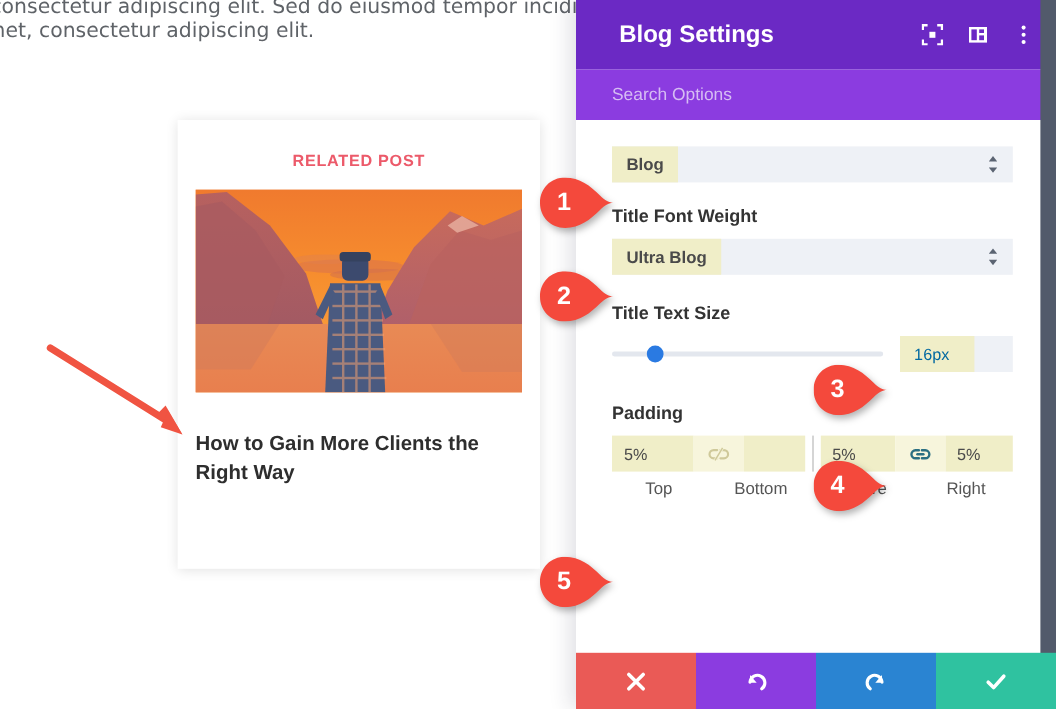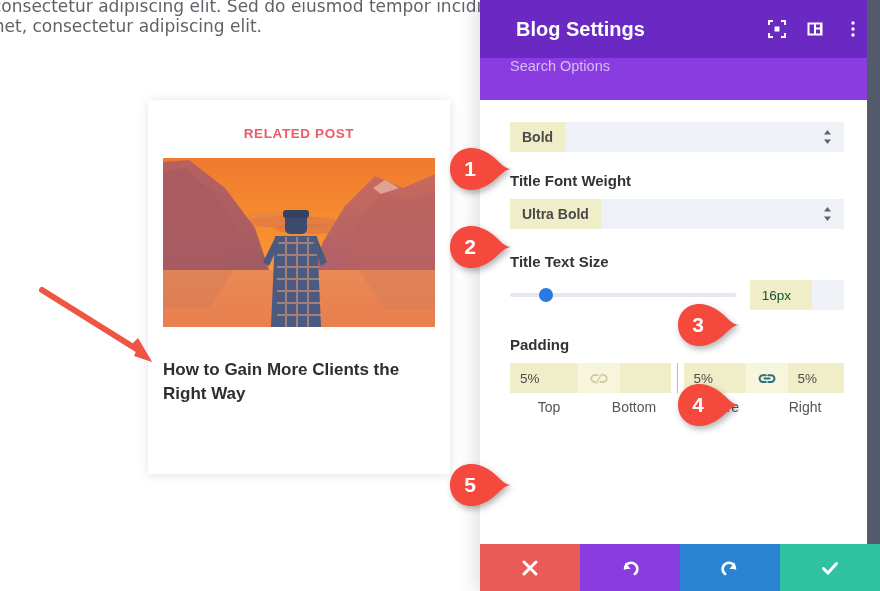--- a/index.html
+++ b/index.html
@@ -57,21 +57,21 @@
   }
   .panel-header {
     height: 58px; background: #6b29c4; display: flex; align-items: center;
     padding: 0 18px 0 36px;
   }
   .panel-title { color: #ffffff; font-size: 20px; font-weight: bold; flex: 1; }
   .hdr-icons { display: flex; align-items: center; gap: 20px; }
   .hdr-icon { width: 18px; height: 18px; display: block; cursor: pointer; }
 
   .search-bar {
-    height: 42px; background: #8b3ce0; display: flex; 
+    height: 42px; background: #8b3ce0; display: flex; align-items: center;
     padding-left: 30px;
   }
   .search-placeholder { color: #d6bdf3; font-size: 14.5px; flex: 1; }
   .modified-chip {
     background: #a855f7; color: #ffffff; font-size: 14px; font-weight: bold;
     height: 42px; display: flex; align-items: center; gap: 10px;
     padding: 0 14px 0 16px;
   }
   .chip-x { font-size: 13px; }
 
@@ -106,21 +106,21 @@
   .slider-knob {
     position: absolute; top: 50%; width: 14px; height: 14px; border-radius: 50%;
     background: #2a7ae2; transform: translate(-50%, -50%);
   }
   .num-field {
     position: relative; width: 96px; height: 30px; background: #eef1f6;
     display: flex; align-items: center;
   }
   .num-value {
     background: #f0eec8; height: 30px; display: flex; align-items: center;
-    padding: 0 12px; font-size: 13.5px; color: #14532d; min-width: 62px;
+    padding: 0 12px; font-size: 13.5px; color: #0369a1; min-width: 62px;
   }
 
   
   .padding-row { display: flex; height: 30px; align-items: stretch; }
   .pad-group { display: flex; flex: 1; }
   .pad-cell {
     background: #f0eec8; display: flex; align-items: center;
     font-size: 13.5px; color: #4a4a4a; padding: 0 10px;
   }
   .pad-cell.val-tb { width: 68px; }
@@ -276,32 +276,32 @@
     </div>
 
     <div class="search-bar">
       <div class="search-placeholder">Search Options</div>
     </div>
 
     <div class="panel-body">
 
       <div class="field">
         <div class="select-row">
-          <div class="select-value">Bold</div>
+          <div class="select-value">Blog</div>
           <svg class="stepper" viewBox="0 0 9 16">
             <path d="M4.5 1 L8 5.5 L1 5.5 Z" fill="#5b6472"></path>
             <path d="M4.5 15 L1 10.5 L8 10.5 Z" fill="#5b6472"></path>
           </svg>
         </div>
       </div>
 
       <div class="field" style="margin-top:20px">
         <div class="field-label">Title Font Weight</div>
         <div class="select-row">
-          <div class="select-value">Ultra Bold</div>
+          <div class="select-value">Ultra Blog</div>
           <svg class="stepper" viewBox="0 0 9 16">
             <path d="M4.5 1 L8 5.5 L1 5.5 Z" fill="#5b6472"></path>
             <path d="M4.5 15 L1 10.5 L8 10.5 Z" fill="#5b6472"></path>
           </svg>
         </div>
       </div>
 
       <div class="field" style="margin-top:24px">
         <div class="field-label">Title Text Size</div>
         <div class="slider-row">

